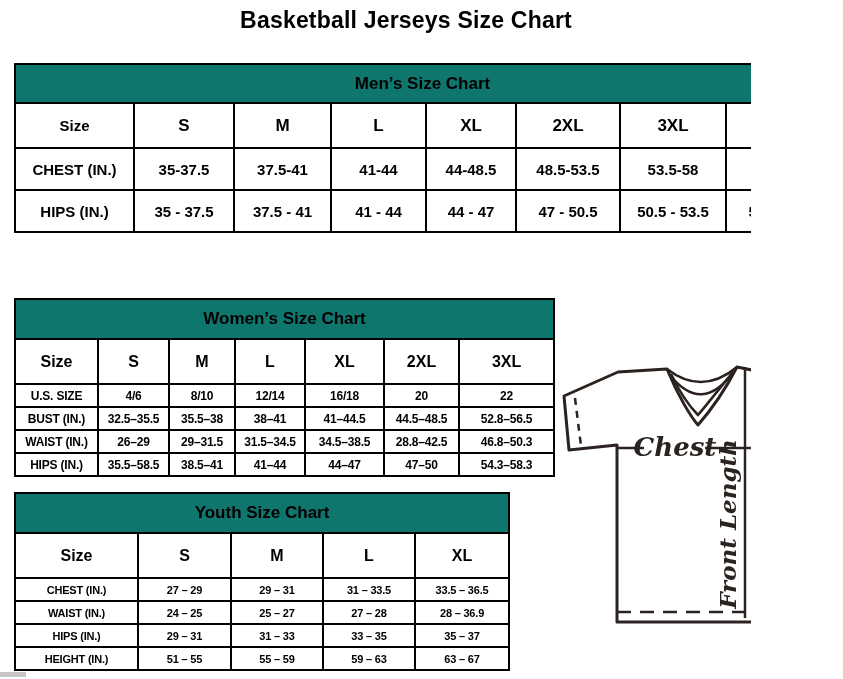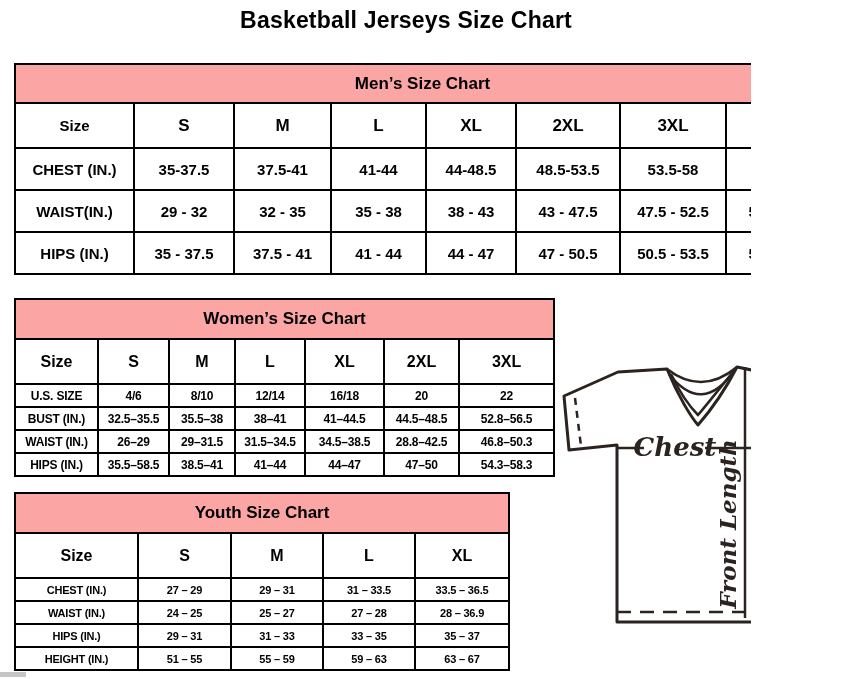--- a/index.html
+++ b/index.html
@@ -12,21 +12,21 @@
     font-size:23px; font-weight:bold; letter-spacing:0.2px;
   }
   table.size-table {
     position:absolute; border-collapse:collapse; table-layout:fixed;
     background:#fff;
   }
   table.size-table th, table.size-table td {
     border:2px solid #000; text-align:center; vertical-align:middle;
     padding:0; font-weight:bold; color:#000; overflow:hidden; white-space:nowrap;
   }
-  .band th { background:#fca5a5; font-size:17px; }
+  .band th { background:#0f766e; font-size:17px; }
   
   #mens { left:14px; top:63px; width:815px; }
   #mens tr.band    { height:39px; }
   #mens tr.sizerow { height:45px; font-size:17px; }
   #mens tr.datarow { height:42px; font-size:15px; }
   #mens td.rowlabel, #mens th.rowlabel { font-size:15px; }
   
   #womens { left:14px; top:298px; width:539px; }
   #womens tr.band    { height:40px; }
   #womens tr.sizerow { height:45px; font-size:16px; }
@@ -85,30 +85,20 @@
       <td class="rowlabel">CHEST (IN.)</td>
       <td>35-37.5</td>
       <td>37.5-41</td>
       <td>41-44</td>
       <td>44-48.5</td>
       <td>48.5-53.5</td>
       <td>53.5-58</td>
       <td>58-63</td>
     </tr>
     <tr class="datarow">
-      <td class="rowlabel">WAIST(IN.)</td>
-      <td>29 - 32</td>
-      <td>32 - 35</td>
-      <td>35 - 38</td>
-      <td>38 - 43</td>
-      <td>43 - 47.5</td>
-      <td>47.5 - 52.5</td>
-      <td>52.5 - 57</td>
-    </tr>
-    <tr class="datarow">
       <td class="rowlabel">HIPS (IN.)</td>
       <td>35 - 37.5</td>
       <td>37.5 - 41</td>
       <td>41 - 44</td>
       <td>44 - 47</td>
       <td>47 - 50.5</td>
       <td>50.5 - 53.5</td>
       <td>53.5 - 57</td>
     </tr>
   </tbody>

